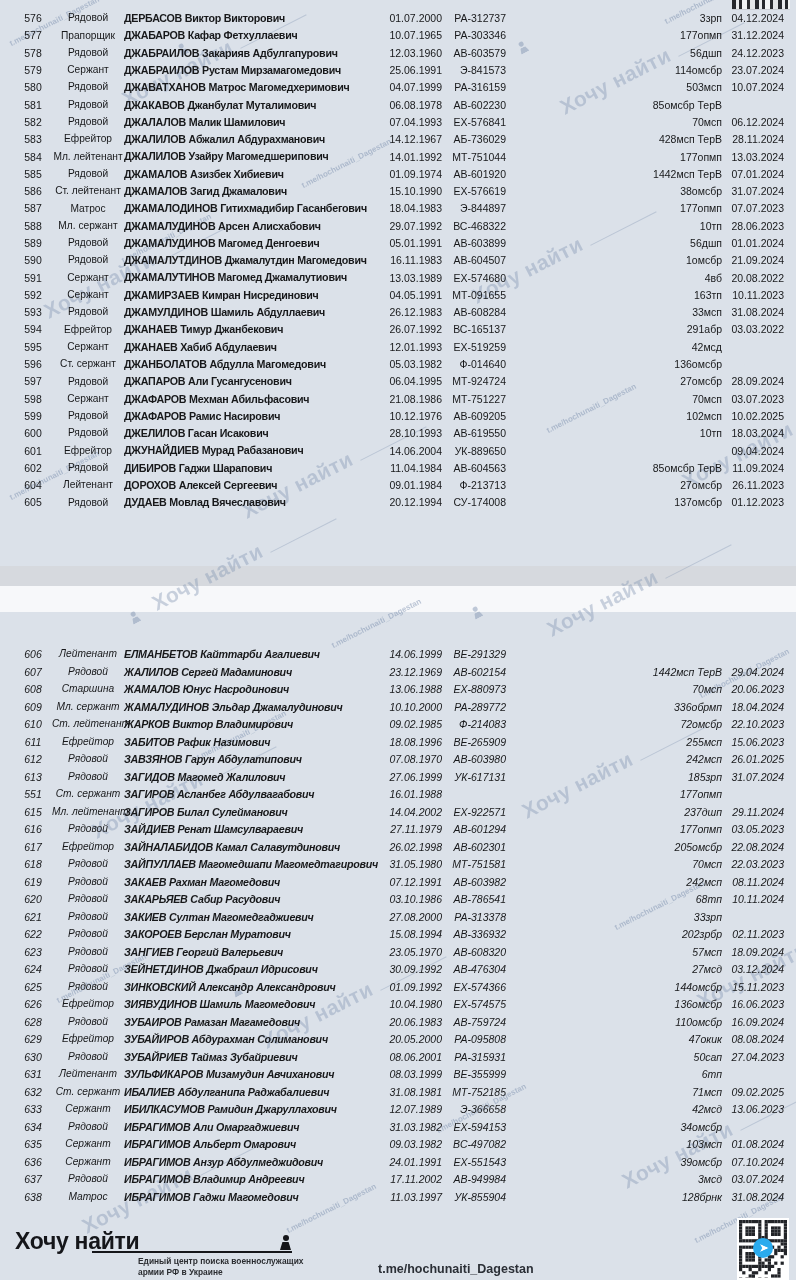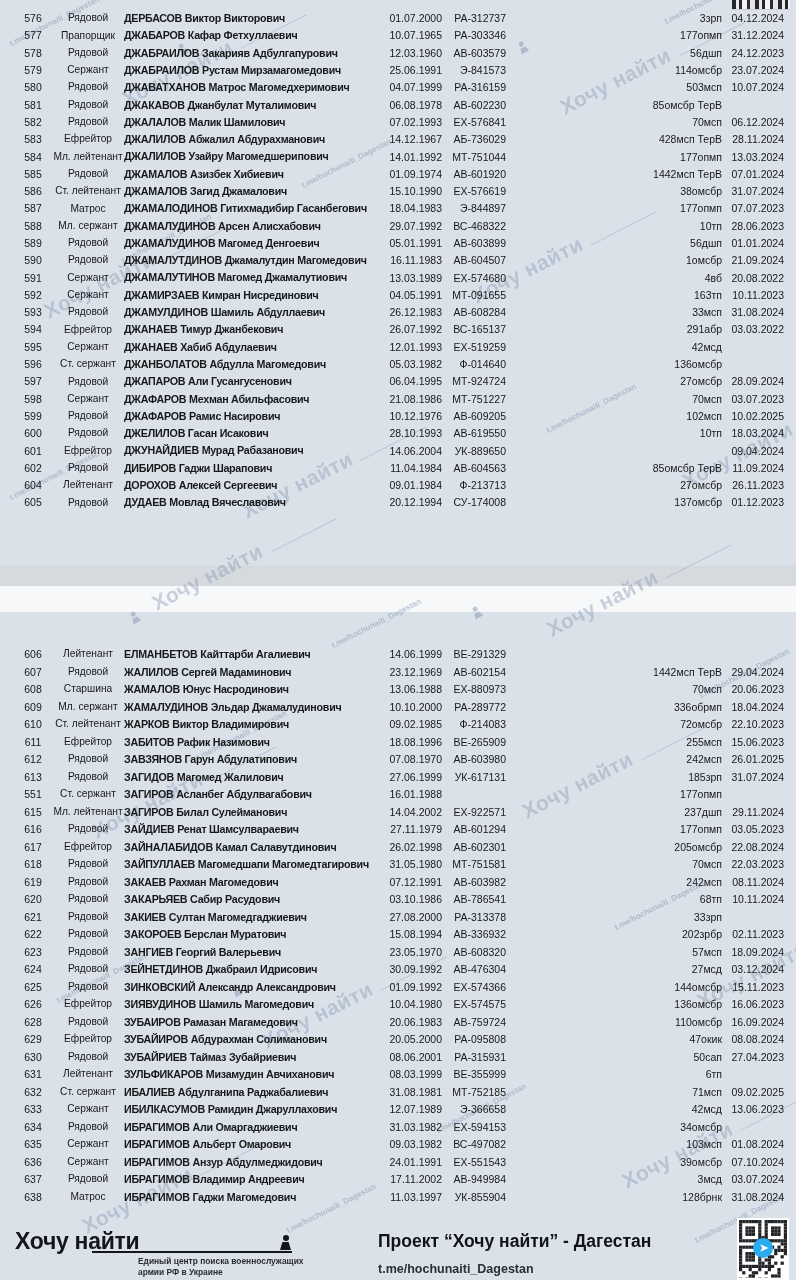--- a/index.html
+++ b/index.html
@@ -21,21 +21,21 @@
   .wm-b{font-size:21px;font-weight:600;opacity:.42;letter-spacing:.5px;}
   .wm-b::after{content:"";display:inline-block;width:74px;border-bottom:1.6px solid currentColor;margin-left:7px;opacity:.9;}
   .wm-s{font-size:8px;font-weight:600;opacity:.55;}
   .wm-p{opacity:.5;}
   .wm-p .head{width:5px;height:5px;border-radius:50%;background:#8799b5;margin:0 auto 1px;}
   .wm-p .torso{width:9px;height:6px;background:#8799b5;clip-path:polygon(22% 0,78% 0,100% 100%,0 100%);}
 
   
   .tbl{position:absolute;left:0;width:796px;z-index:2;}
   #tbl1{top:10px;}
-  #tbl2{top:646px;}
+  #tbl2{top:646px;font-style:italic;}
   .row{
     display:grid;
     grid-template-columns:38px 72px 258px 60px 64px 12px 112px 92px 68px;
     padding-left:14px;min-height:17.3px;align-items:center;
     color:#17181a;
   }
   #tbl2 .row{min-height:17.5px;}
   .c{font-size:10.5px;line-height:1.05;}
   .c.num{text-align:center;}
   .c.rank{text-align:center;white-space:nowrap;font-size:10.2px;}
@@ -192,21 +192,21 @@
       <div class="c id">АВ-602230</div>
       <div class="c"></div>
       <div class="c pos"></div>
       <div class="c unit">85омсбр ТерВ</div>
       <div class="c date"></div>
     </div>
     <div class="row">
       <div class="c num">582</div>
       <div class="c rank">Рядовой</div>
       <div class="c name">ДЖАЛАЛОВ Малик Шамилович</div>
-      <div class="c birth">07.02.1993</div>
+      <div class="c birth">07.04.1993</div>
       <div class="c id">ЕХ-576841</div>
       <div class="c"></div>
       <div class="c pos"></div>
       <div class="c unit">70мсп</div>
       <div class="c date">06.12.2024</div>
     </div>
     <div class="row">
       <div class="c num">583</div>
       <div class="c rank">Ефрейтор</div>
       <div class="c name">ДЖАЛИЛОВ Абжалил Абдурахманович</div>
@@ -810,21 +810,20 @@
   <div id="brand-name">Хочу найти</div>
   <div id="brand-line"></div>
   <div id="brand-person">
       <div class="head"></div>
       <div class="torso"></div>
     </div>
   <div id="brand-tagline">
     <div>Единый центр поиска военнослужащих</div>
     <div>армии РФ в Украине</div>
   </div>
-  <div id="project-title">Проект “Хочу найти” - Дагестан</div>
   <div id="telegram-link">t.me/hochunaiti_Dagestan</div>
 </div>
 
 <div id="qr-bottom">
   <svg id="qr-svg" width="48" height="58" xmlns="http://www.w3.org/2000/svg">
       <rect x="0.0" y="0.0" width="3.2" height="3.2" fill="#222428"></rect>
       <rect x="3.2" y="0.0" width="3.2" height="3.2" fill="#222428"></rect>
       <rect x="6.4" y="0.0" width="3.2" height="3.2" fill="#222428"></rect>
       <rect x="9.6" y="0.0" width="3.2" height="3.2" fill="#222428"></rect>
       <rect x="12.8" y="0.0" width="3.2" height="3.2" fill="#222428"></rect>

